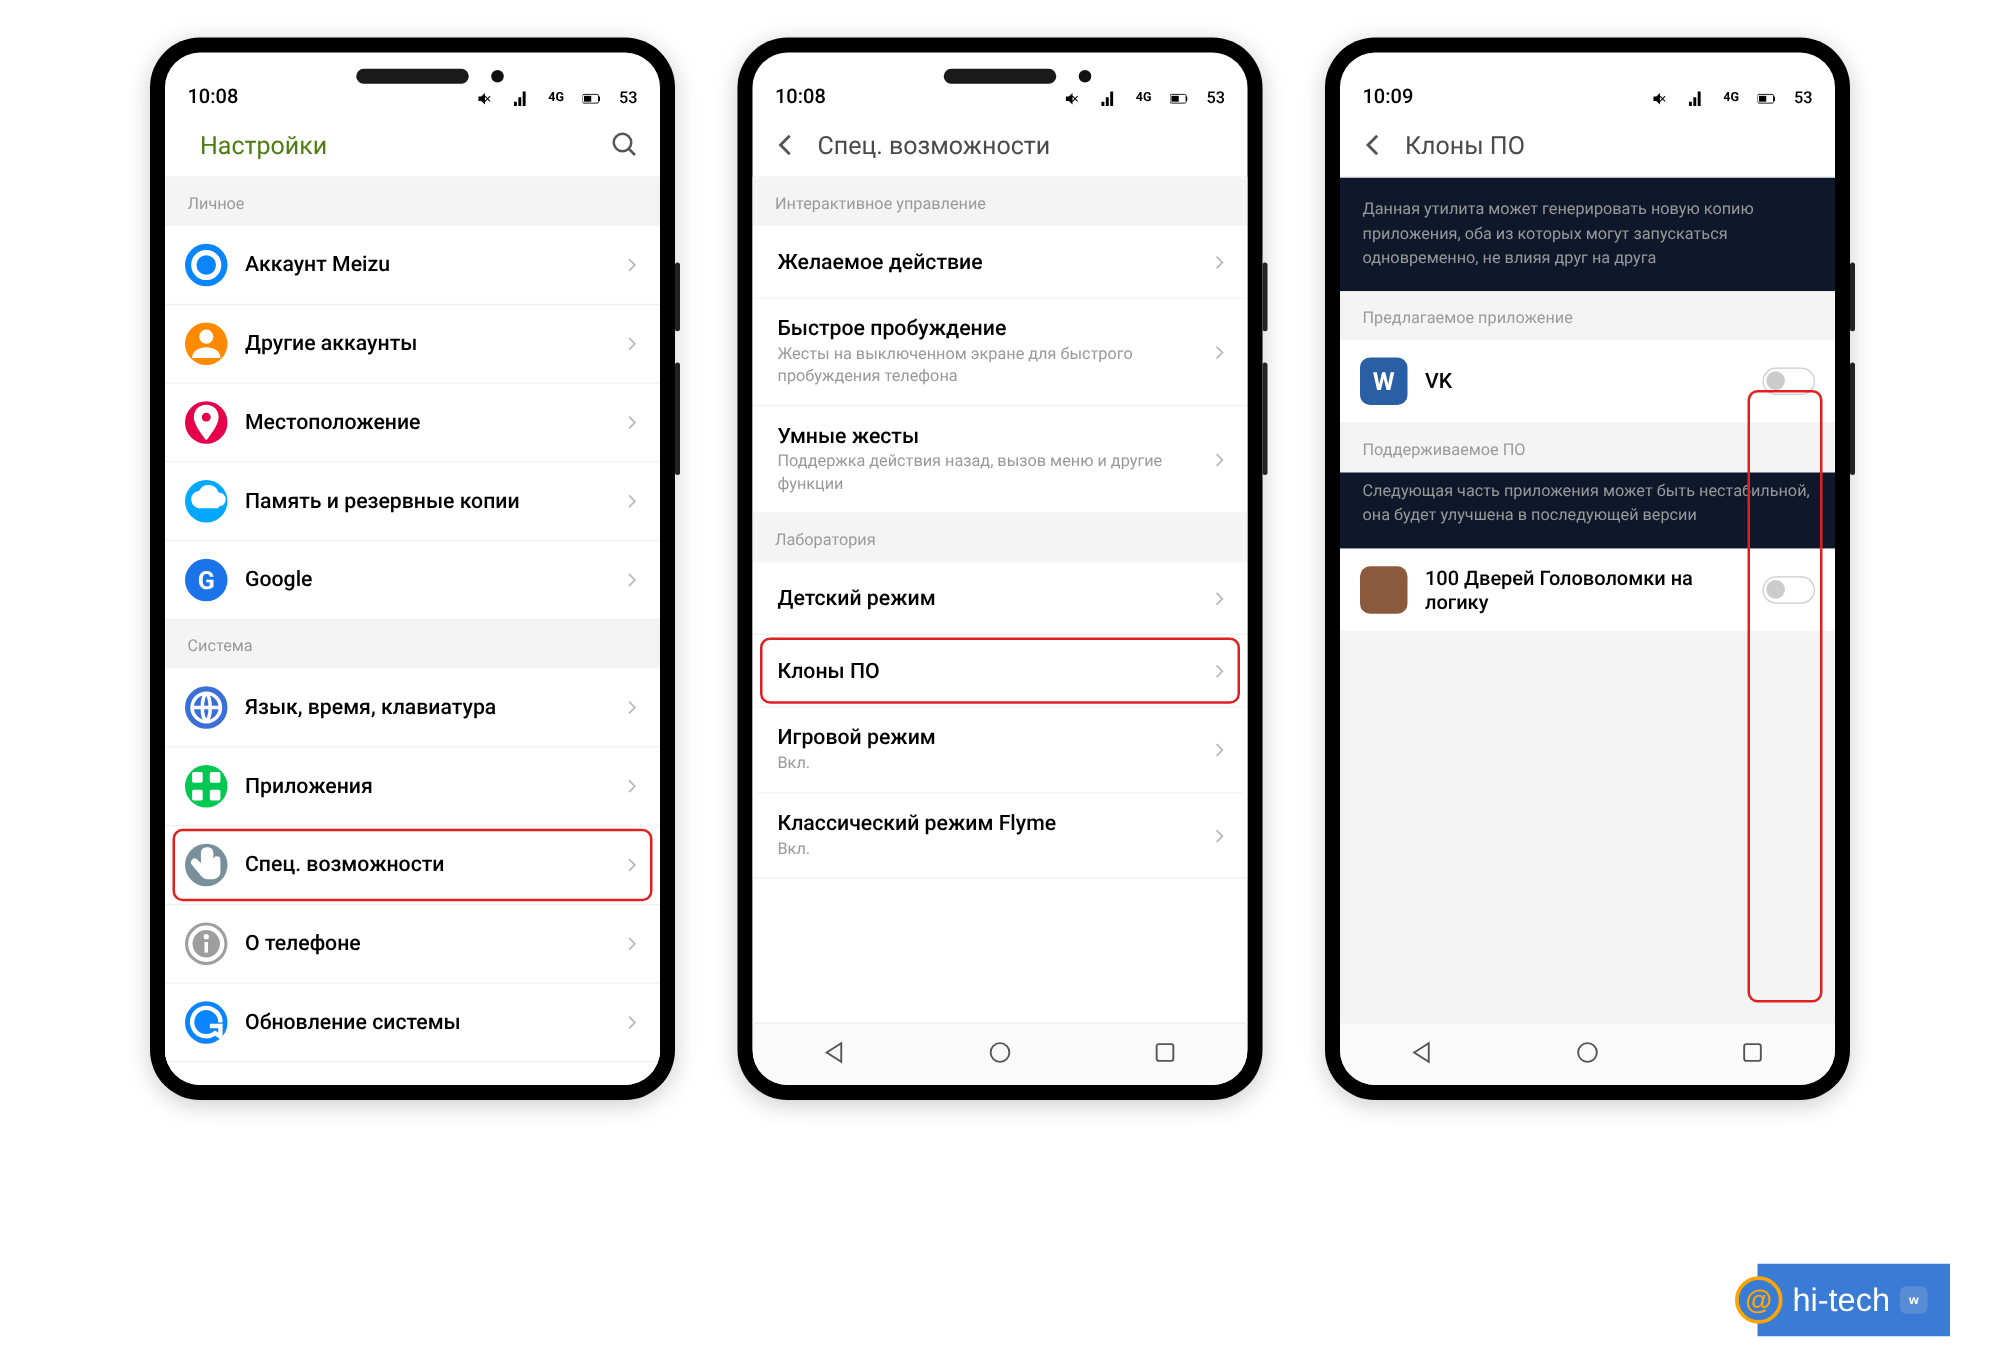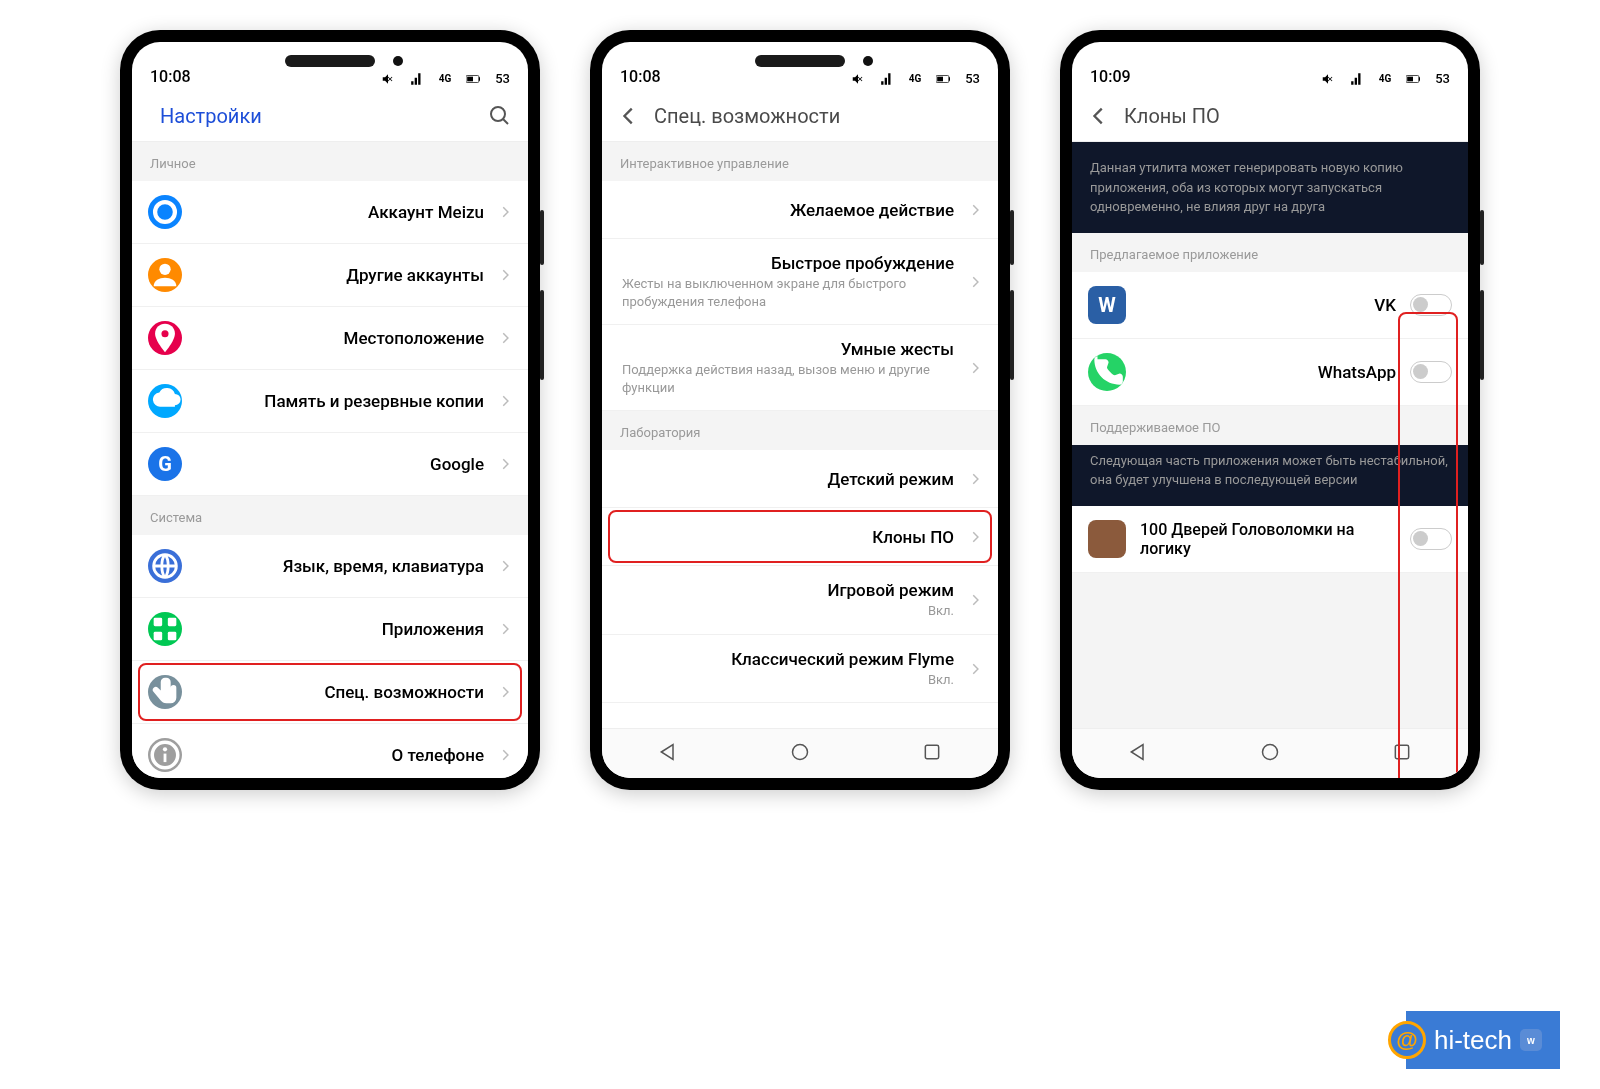--- a/index.html
+++ b/index.html
@@ -9,21 +9,21 @@
     width: 1600px;
     height: 1089px;
     position: relative;
     display: flex;
     gap: 50px;
     justify-content: center;
     padding-top: 30px;
   }
   .phone {
     width: 420px;
-    height: 760px;
+    height: 850px;
     background: #000;
     border-radius: 40px;
     padding: 12px;
     position: relative;
     box-shadow: 0 4px 20px rgba(0,0,0,.2);
   }
   .side-btn {
     position: absolute;
     right: -4px;
     top: 180px;
@@ -88,21 +88,21 @@
     height: 52px;
     display: flex;
     align-items: center;
     padding: 0 16px;
     gap: 14px;
     border-bottom: 1px solid #eee;
   }
   .header-title {
     font-size: 20px;
     font-weight: 400;
-    color: #1d4ed8;
+    color: #4d7c0f;
     flex: 1;
   }
   .header-title.dark { color:#4a4a4a; }
   .back-btn { width:22px; height:22px; display:flex; align-items:center; justify-content:center; color:#555;}
   .search-btn { width:24px; height:24px; color:#555;}
   .content { flex:1; overflow-y:auto; background:#fff;}
   .content.gray { background:#f4f4f4;}
   .section-header {
     padding: 14px 18px 10px;
     font-size: 13px;
@@ -124,21 +124,21 @@
     width: 34px; height: 34px; border-radius: 50%;
     display:flex; align-items:center; justify-content:center;
     flex-shrink:0; color:#fff;
   }
   .app-icon {
     width: 38px; height: 38px; border-radius: 8px;
     display:flex; align-items:center; justify-content:center;
     flex-shrink:0; color:#fff;
     font-weight:700;
   }
-  .item-text { flex:1; display:flex; flex-direction:column; gap:2px;align-items:flex-end;}
+  .item-text { flex:1; display:flex; flex-direction:column; gap:2px;}
   .item-label { font-size: 17px; color:#000; font-weight:500;}
   .item-sub { font-size: 13px; color:#999; line-height:1.35;}
   .chevron { width:14px; color:#bbb; flex-shrink:0;}
   .toggle {
     width: 42px; height: 22px; border-radius: 11px;
     background:#fff; border:1.5px solid #ccc; position:relative;
     flex-shrink:0;
   }
   .toggle::after {
     content:''; position:absolute; left:2px; top:2px;
@@ -539,31 +539,20 @@
     <div class="content gray" id="p3-content">
         <div class="desc-text">Данная утилита может генерировать новую копию приложения, оба из которых могут запускаться одновременно, не влияя друг на друга</div>
         <div class="section-header">Предлагаемое приложение</div>
         <div class="list-container">
           <div class="list-item">
     <span class="app-icon" style="background:#2a5fa5;">
               <span style="font-size:20px">W</span>
             </span>
     <span class="item-text">
               <span class="item-label">VK</span>
-            </span>
-    <span class="toggle"></span>
-  </div>
-          <div class="list-item">
-    <span class="app-icon" style="background:#25d366;border-radius:50%">
-              <svg viewBox="0 0 24 24" fill="#fff">
-                <path d="M6 2c-1 0-2 1-2 2 0 9 7 16 16 16 1 0 2-1 2-2v-3c0-1-1-2-2-2l-3 1c-1 0-2-1-3-2s-2-2-2-3l1-3c0-1-1-2-2-2H6z"></path>
-              </svg>
-            </span>
-    <span class="item-text">
-              <span class="item-label">WhatsApp</span>
             </span>
     <span class="toggle"></span>
   </div>
         </div>
         <div class="section-header">Поддерживаемое ПО</div>
         <div class="desc-text" style="padding-top:6px">Следующая часть приложения может быть нестабильной, она будет улучшена в последующей версии</div>
         <div class="list-container">
           <div class="list-item">
     <span class="app-icon" style="background:#8b5a3c;"></span>
     <span class="item-text">

